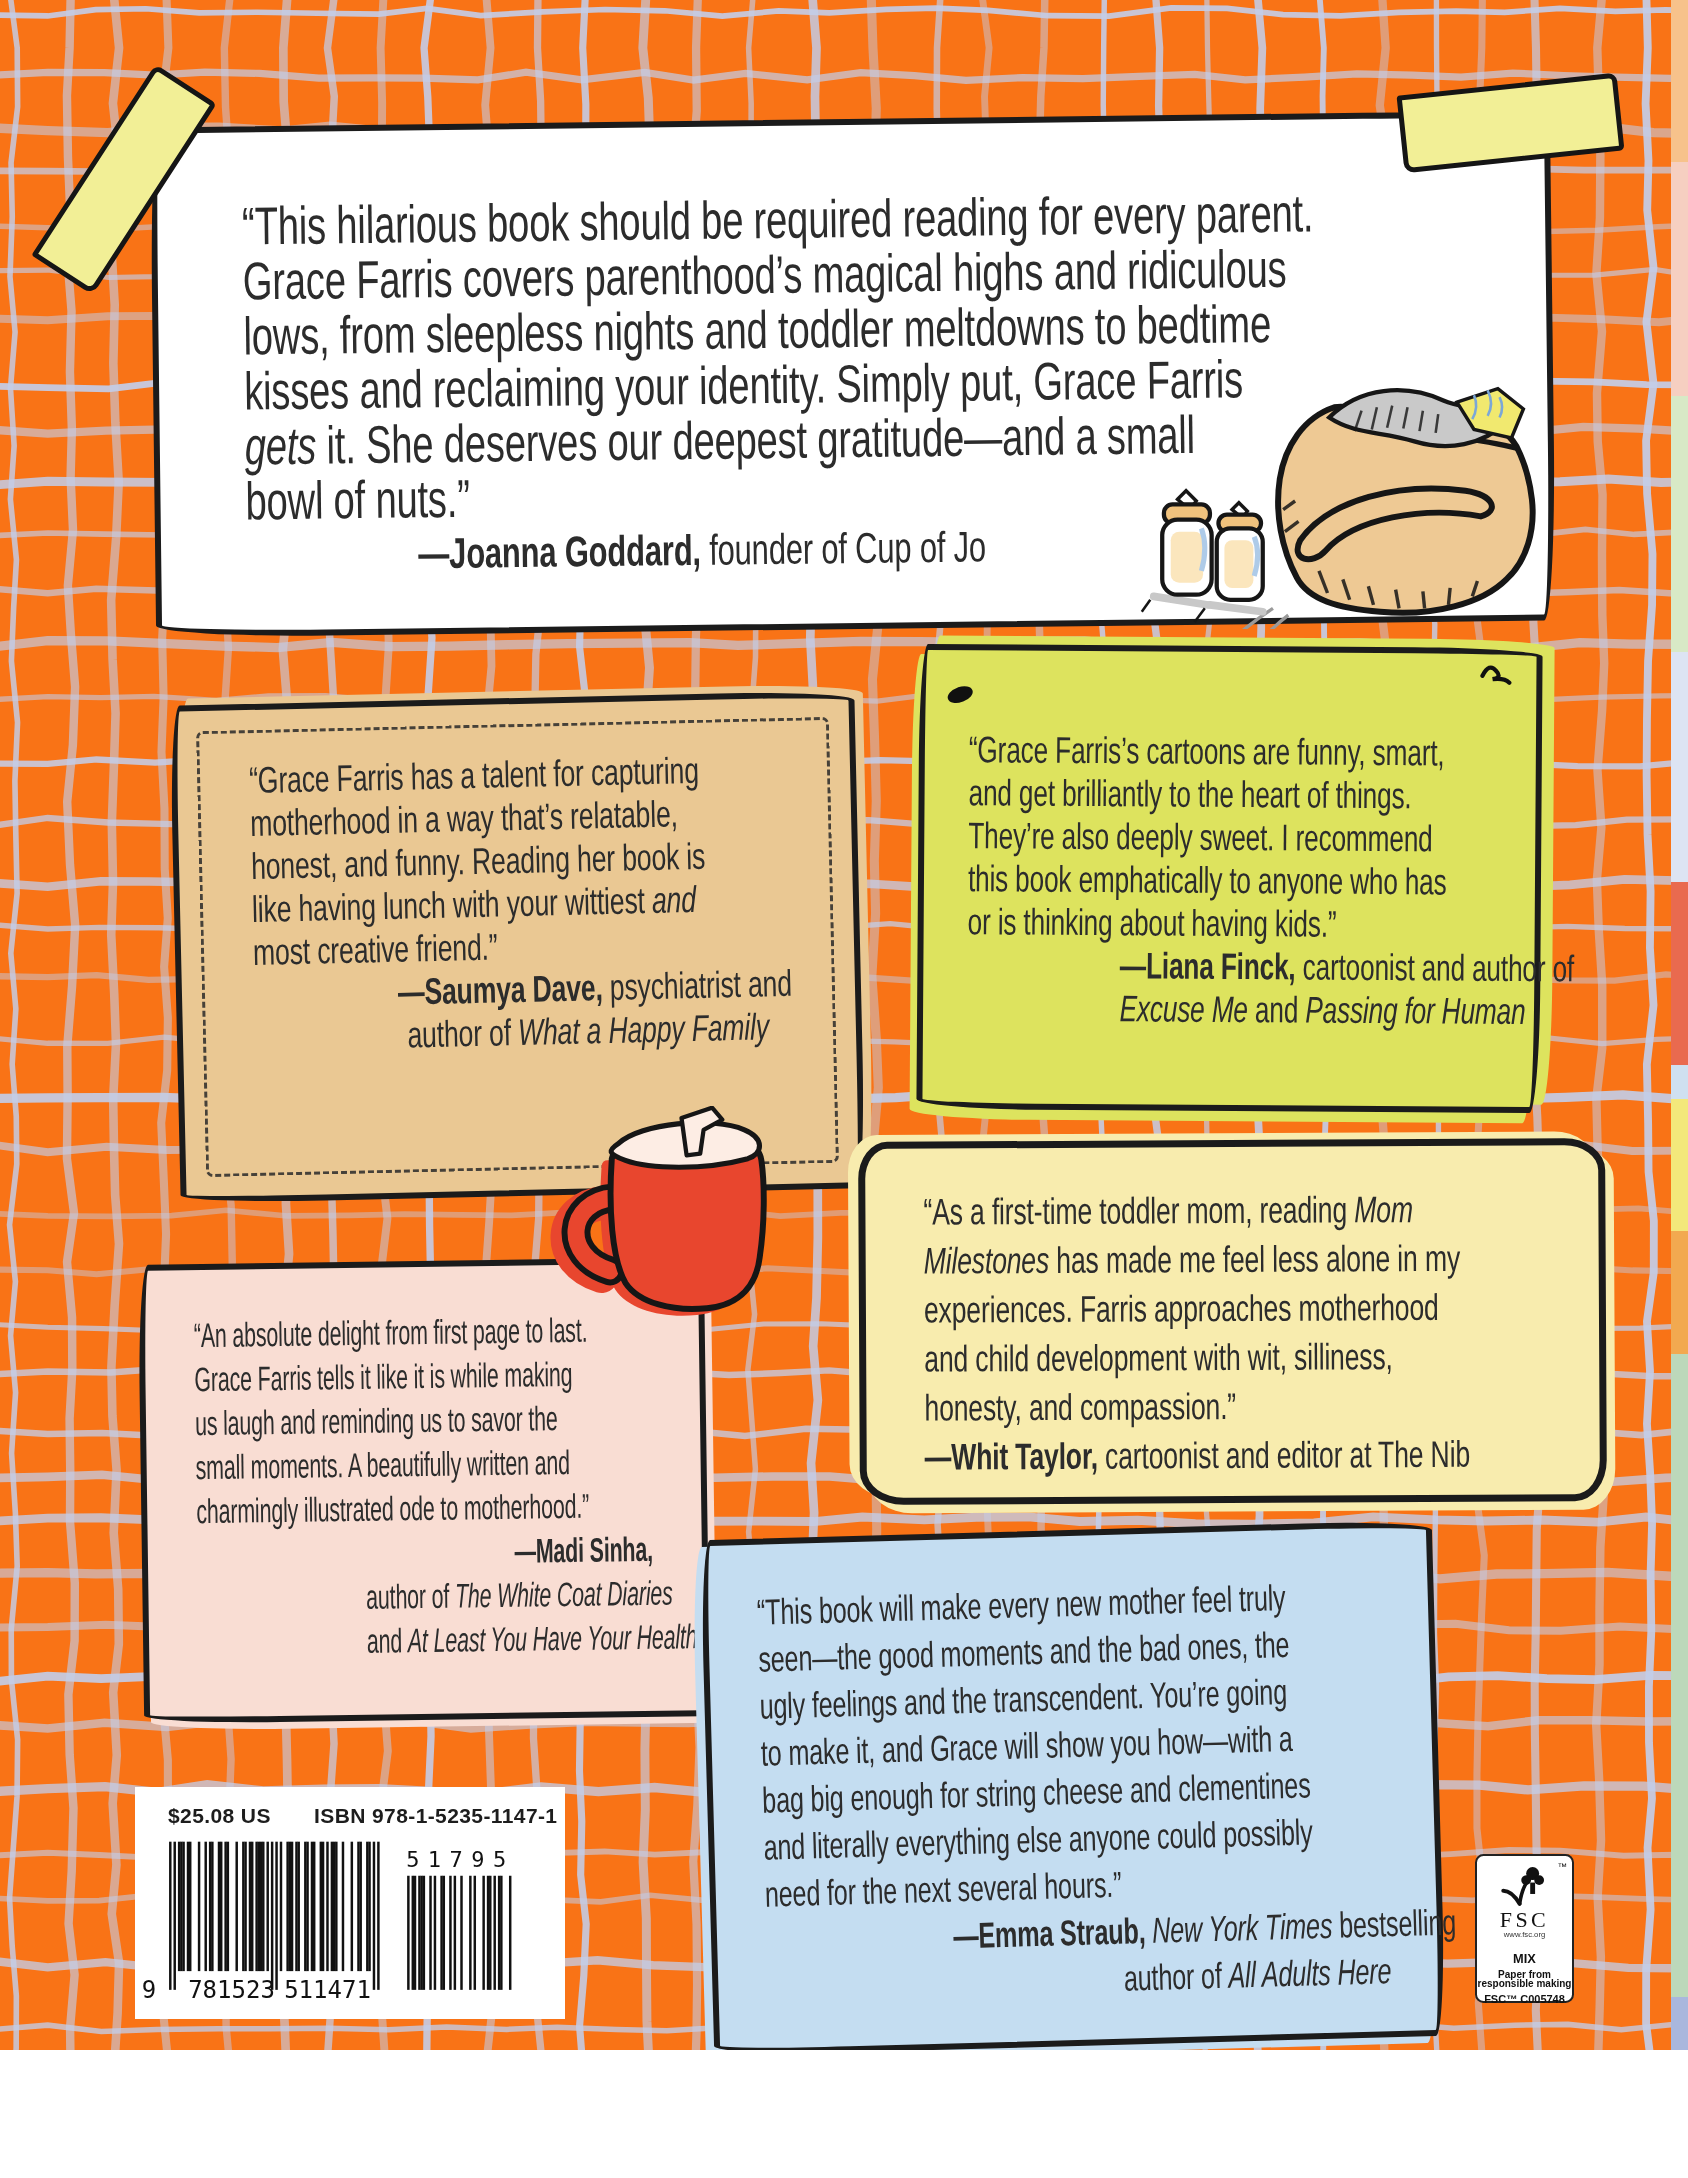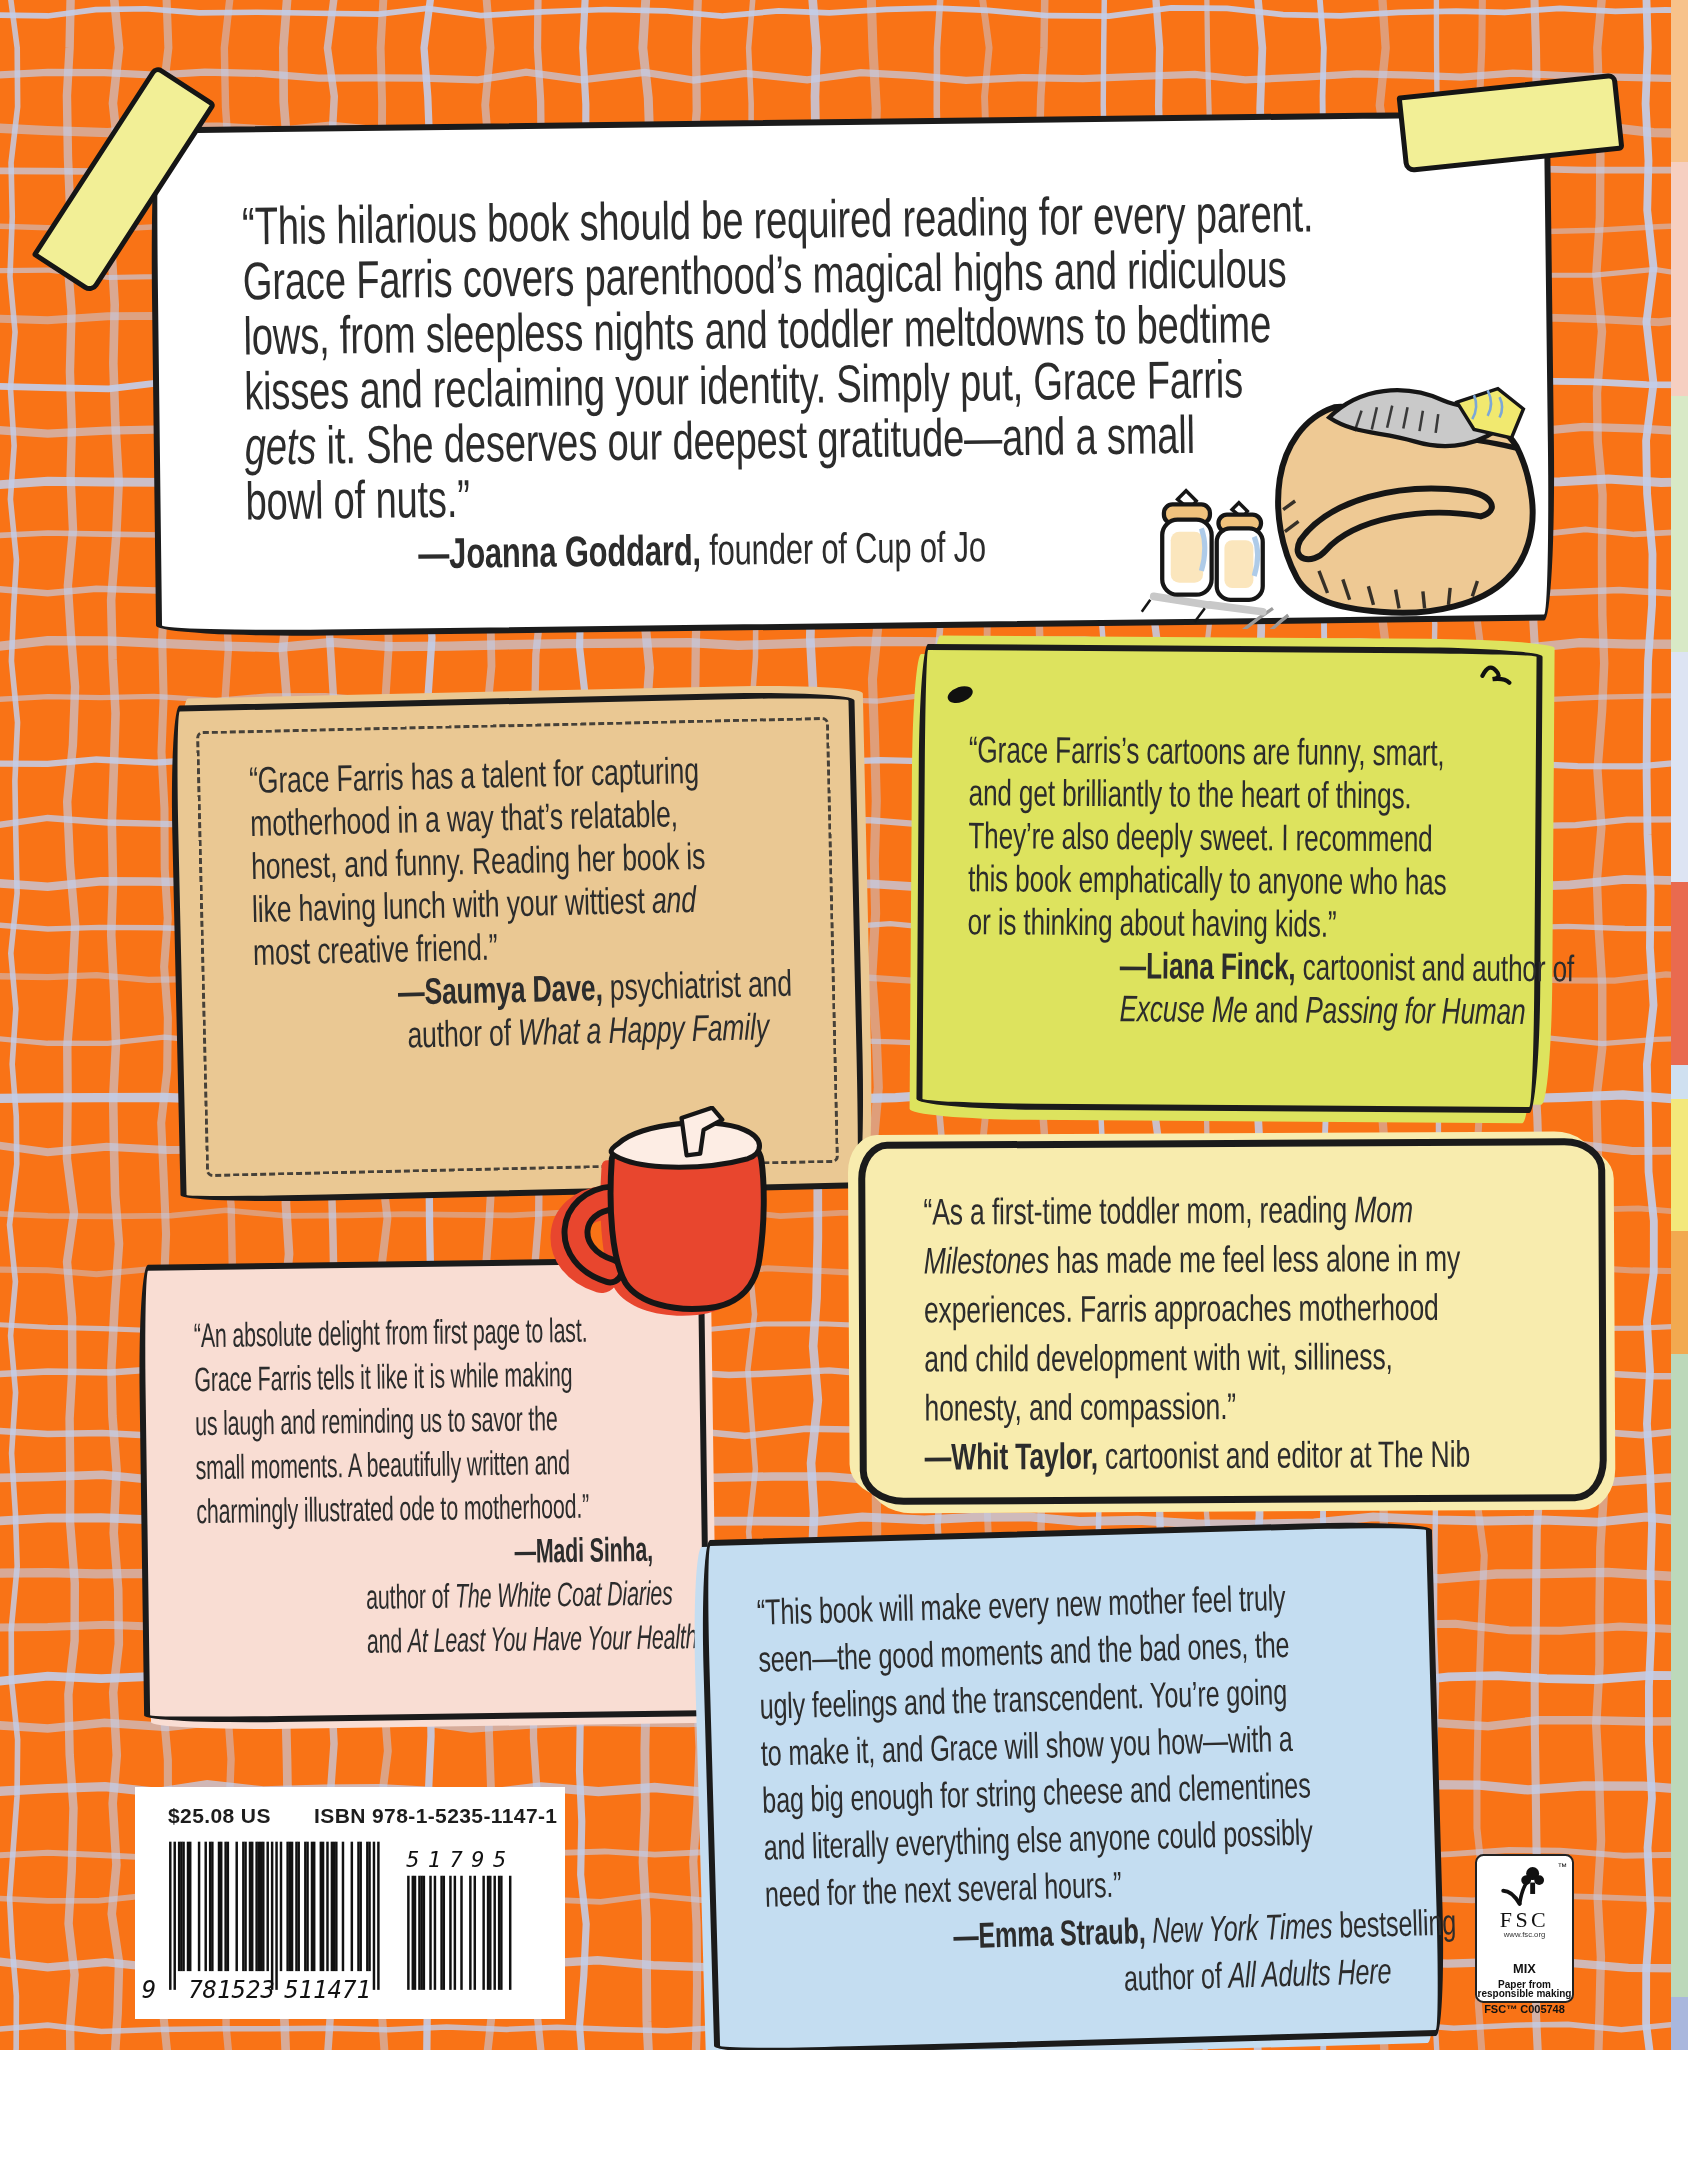--- a/index.html
+++ b/index.html
@@ -47,32 +47,32 @@
     border-radius:10.2px 128px 10.2px 136px / 128px 10.2px 128px 10.2px; box-shadow:-8.5px 6.8px 0 0 #c4ddf1;}
   .blue-text{left:49px;top:44px;width:624px;--fs:36px;--lh:47px;--sx:0.70;}
 
   .mug{position:absolute;left:545px;top:1106px;z-index:6;}
 
   .barcode-block{position:absolute;left:135px;top:1787px;width:430px;height:232px;background:#fff;z-index:1;}
   .price,.isbn{position:absolute;top:17px;font-size:21px;color:#1d1d1d;letter-spacing:0.4px;font-weight:600;font-family:"Liberation Sans",sans-serif;}
   .price{left:33px;}
   .isbn{left:179px;}
   #bc{position:absolute;left:0;top:0;}
-  .bc-digits{position:absolute;font-family:"DejaVu Sans Mono",monospace;font-size:24px;color:#111;font-style:italic;}
+  .bc-digits{position:absolute;font-family:"DejaVu Sans Mono",monospace;font-size:24px;color:#111;}
   .bc-d1{left:6.8px;top:189px;}
   .bc-g1{left:49px;top:189px;width:95px;text-align:center;}
   .bc-g2{left:145px;top:189px;width:95px;text-align:center;}
   .bc-add{left:270px;top:60px;width:111px;text-align:center;letter-spacing:8.5px;font-size:22px;}
 
   .fsc{position:absolute;left:1475px;top:1854px;width:95px;height:145px;background:#fff;border:2.6px solid #222;border-radius:8.5px;z-index:1;text-align:center;color:#111;}
   .fsc-tm{position:absolute;right:5.1px;top:5.1px;font-size:9.4px;}
   .fsc-tree{margin-top:6.8px;}
   .fsc-brand{font-family:"Liberation Serif",serif;font-size:22px;letter-spacing:3.4px;line-height:20.4px;}
   .fsc-url{font-size:7.7px;line-height:9.4px;color:#333;}
-  .fsc-mix{font-size:12.8px;font-weight:700;margin-top:22px;line-height:13.6px;}
+  .fsc-mix{font-size:12.8px;font-weight:700;margin-top:12px;line-height:13.6px;}
   .fsc-desc{font-size:10px;font-weight:700;line-height:9.4px;margin-top:4.3px;}
   .fsc-code{font-size:11px;font-weight:700;margin-top:5.1px;}
 </style>
 </head>
 <body>
 
 <div class="canvas">
 
   <svg id="grid" class="grid" width="1688" height="2179" viewBox="0 0 1982 2558">
       <path d="M12.0 -6 L20.2 56.0 L20.7 125.3 L13.0 190.8 L14.4 254.1 L11.7 324.7 L17.7 389.7 L12.3 455.7 L16.6 523.2 L12.2 586.0 L19.3 657.0 L16.0 713.4 L13.4 776.0 L20.6 847.9 L17.5 916.7 L18.5 975.9 L20.1 1048.7 L12.7 1118.9 L18.6 1184.3 L14.3 1249.3 L19.1 1310.5 L19.7 1366.5 L11.2 1437.9 L18.1 1504.6 L12.4 1568.2 L18.3 1634.8 L13.6 1706.0 L18.1 1776.9 L20.2 1838.7 L13.2 1912.6 L13.4 1971.8 L20.7 2042.5 L20.0 2109.3 L15.8 2166.7 L11.2 2228.5 L14.3 2284.8 L19.2 2343.1 L19.0 2404.4 L16.3 2463.3 L11.9 2536.9 L11.6 2604.2" stroke="#c3cde8" stroke-width="6.6" opacity="0.82" fill="none" stroke-linecap="round"></path>

